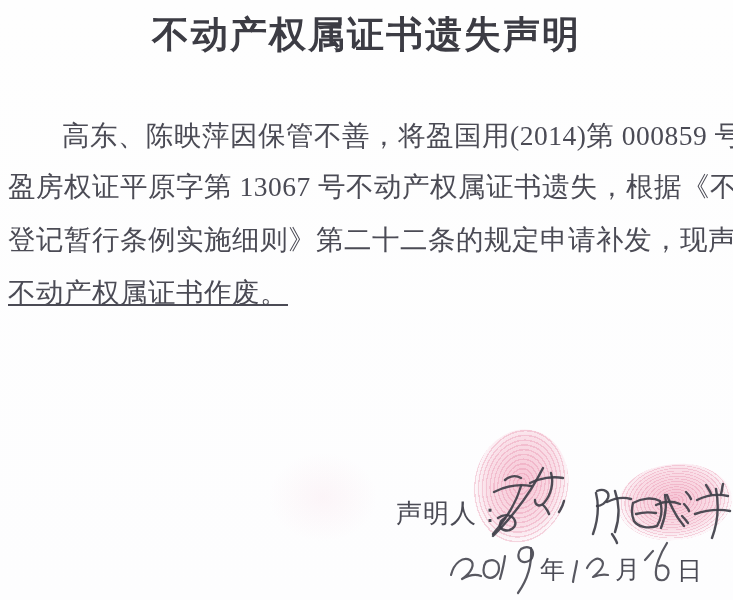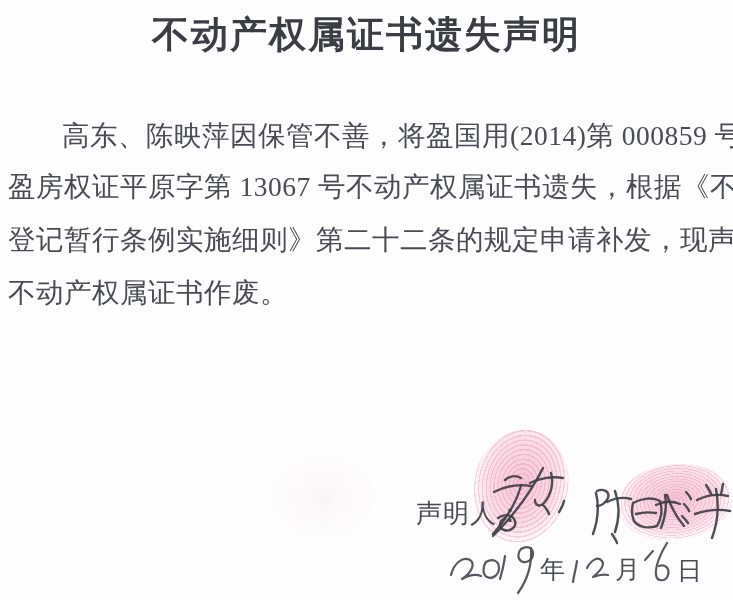--- a/index.html
+++ b/index.html
@@ -26,27 +26,26 @@
     position:absolute;
     font-size:27.5px;
     color:#4b4b55;
     letter-spacing:0.5px;
     white-space:nowrap;
     line-height:1.2;
   }
   .l1{left:62px;top:119px;}
   .l2{left:8px; top:170px;}
   .l3{left:8px; top:223px;}
-  .l4{left:8px; top:276px;}
+  .l4{left:8px; top:276px;text-decoration:underline;}
   .l5{left:62px;top:328px;}
   .declarer-label{
     position:absolute;left:396px;top:496px;
     font-size:26px;color:#4b4b55;letter-spacing:1px;
     white-space:nowrap;
-    margin-left:20px;
   }
   .date-label{
     position:absolute;
     font-size:25px;color:#4b4b55;
   }
   .year-label{left:540px;top:553px;}
   .month-label{left:615px;top:553px;}
   .day-label{left:677px;top:554px;}
   .fingerprint{
     position:absolute;border-radius:50%;

